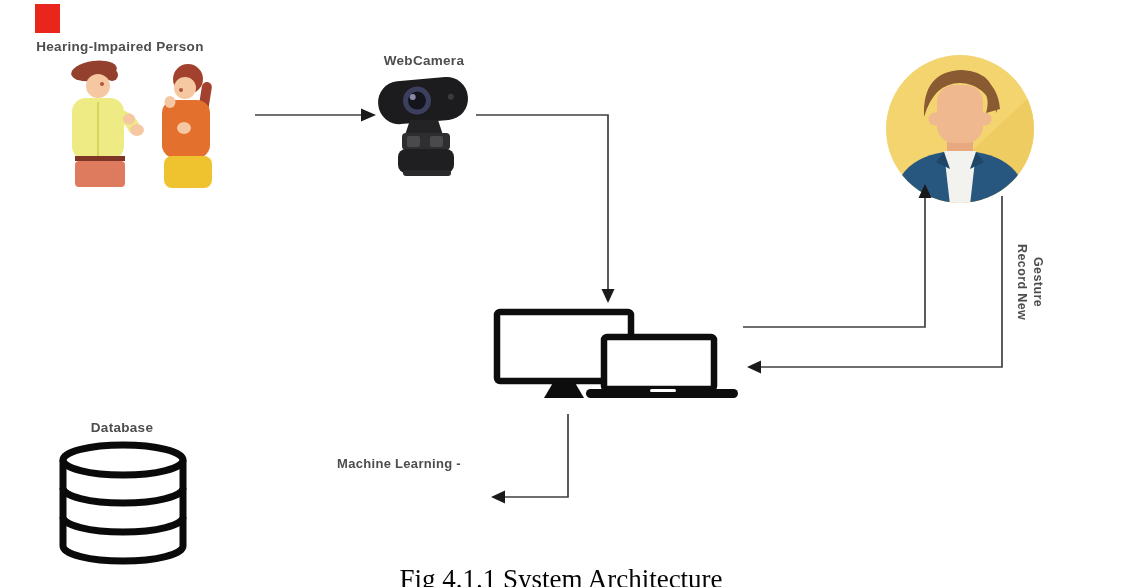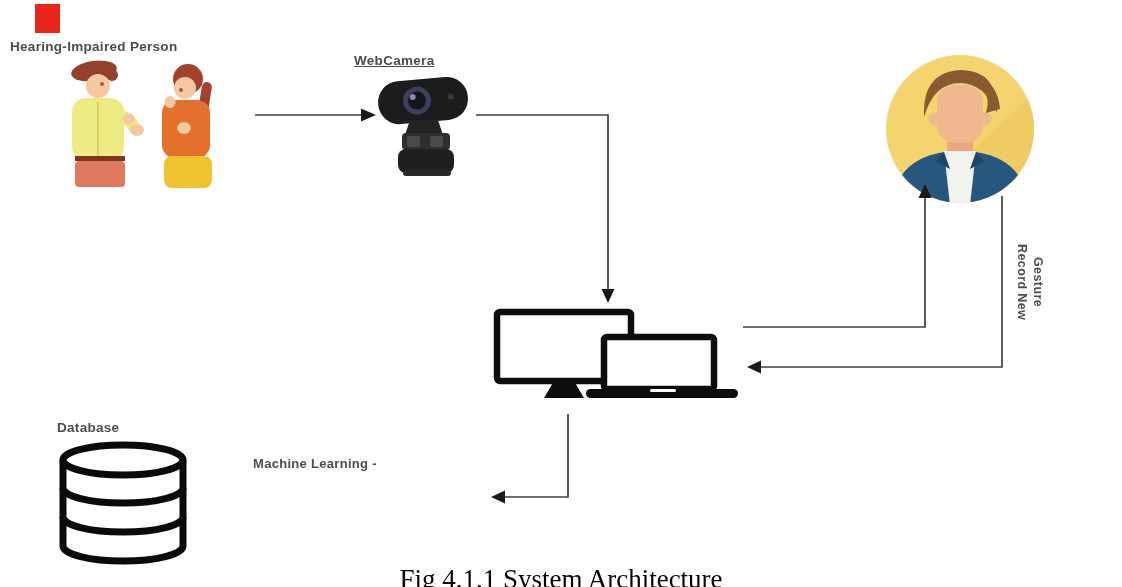--- a/index.html
+++ b/index.html
@@ -1,18 +1,18 @@
 <!DOCTYPE html>
 <html><head>
 <meta charset="utf-8">
 <style>
   html,body{margin:0;padding:0;background:#ffffff;}
   .canvas{position:relative;width:1122px;height:587px;background:#ffffff;overflow:hidden;
           font-family:"Liberation Sans",sans-serif;}
-  .lbl{position:absolute;color:#4d4d4d;font-size:13.5px;font-weight:700;text-align:left;
+  .lbl{position:absolute;color:#4d4d4d;font-size:13.5px;font-weight:700;text-align:center;
        letter-spacing:.3px;line-height:17px;}
   .lbl.small{font-size:13px;}
   .abs{position:absolute;}
   .red-marker{position:absolute;left:35px;top:4px;width:25px;height:29px;background:#e9261c;}
   .vert-label{position:absolute;left:1014px;top:220px;height:124px;width:40px;
       writing-mode:vertical-lr;text-orientation:sideways;text-align:center;
       color:#4d4d4d;font-size:12.5px;font-weight:700;line-height:16px;letter-spacing:.4px;}
   .caption{position:absolute;left:0;top:544px;width:1122px;text-align:center;
       font-family:"Liberation Serif",serif;font-size:27px;color:#050505;margin-top:20px;}
   svg{display:block;}
@@ -44,21 +44,21 @@
     <circle cx="146" cy="23" r="15" fill="#a2412d"></circle>
     <circle cx="143" cy="32" r="11" fill="#f6c8a2"></circle>
     <circle cx="139" cy="34" r="2" fill="#b3543c"></circle>
     <rect x="120" y="44" width="48" height="58" rx="13" fill="#e3702c"></rect>
     <path d="M132,66 Q128,56 128,49" stroke="#e3702c" stroke-width="10" fill="none" stroke-linecap="round"></path>
     <ellipse cx="128" cy="46" rx="5.5" ry="6" fill="#f6c8a2"></ellipse>
     <ellipse cx="142" cy="72" rx="7" ry="6" fill="#f6c8a2"></ellipse>
     <rect x="122" y="100" width="48" height="32" rx="8" fill="#eec32f"></rect>
   </svg>
 
-  <div class="lbl" style="left:354px;top:52px;width:140px;text-decoration:underline;">WebCamera</div>
+  <div class="lbl" style="left:354px;top:52px;width:140px;">WebCamera</div>
 
   <svg class="abs" style="left:372px;top:70px;" width="105" height="110" viewBox="0 0 105 110">
     <g transform="rotate(-5 52 30)">
       <rect x="6" y="9" width="90" height="43" rx="21" fill="#1c1c1e"></rect>
       <circle cx="45" cy="30" r="14" fill="#3c3f5e"></circle>
       <circle cx="45" cy="30" r="9" fill="#14141c"></circle>
       <circle cx="41" cy="26" r="3" fill="#8a8aa8"></circle>
       <circle cx="79" cy="29" r="3" fill="#3a3a3a"></circle>
     </g>
     <path d="M38,50 L66,50 L72,68 L32,68 Z" fill="#232325"></path>

